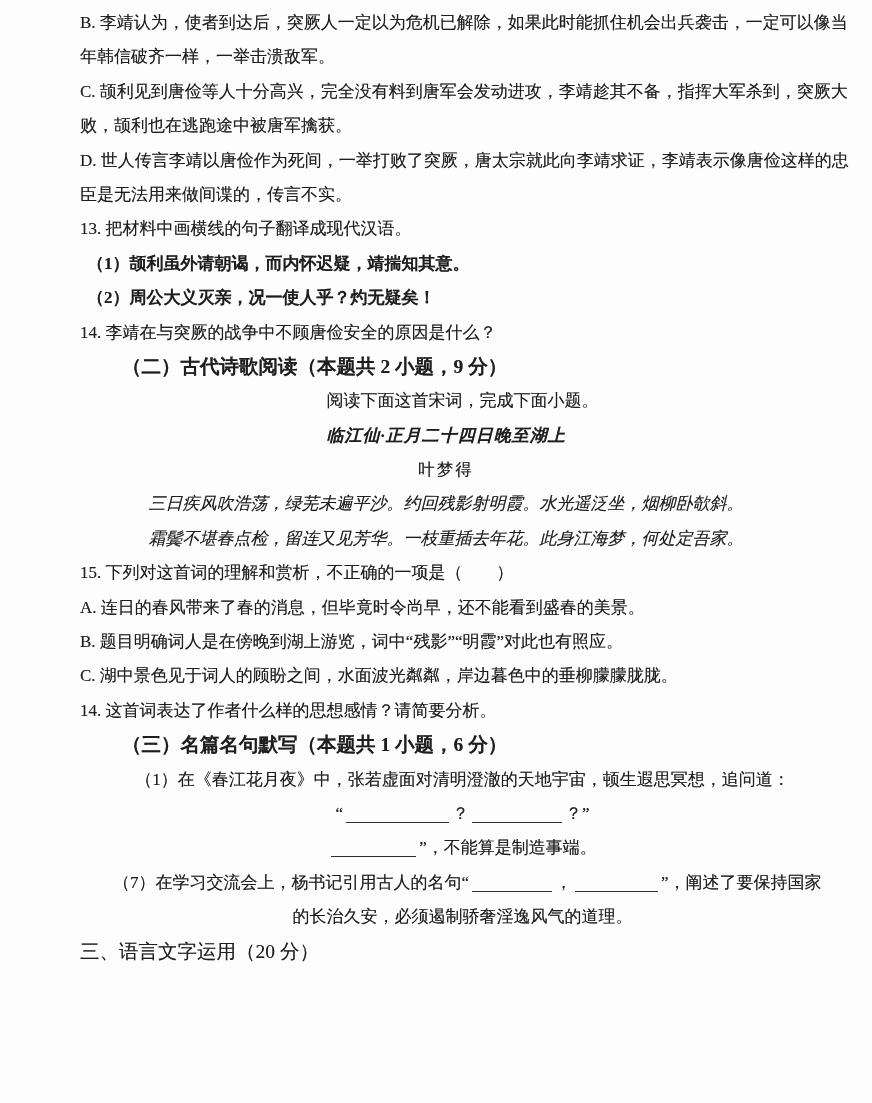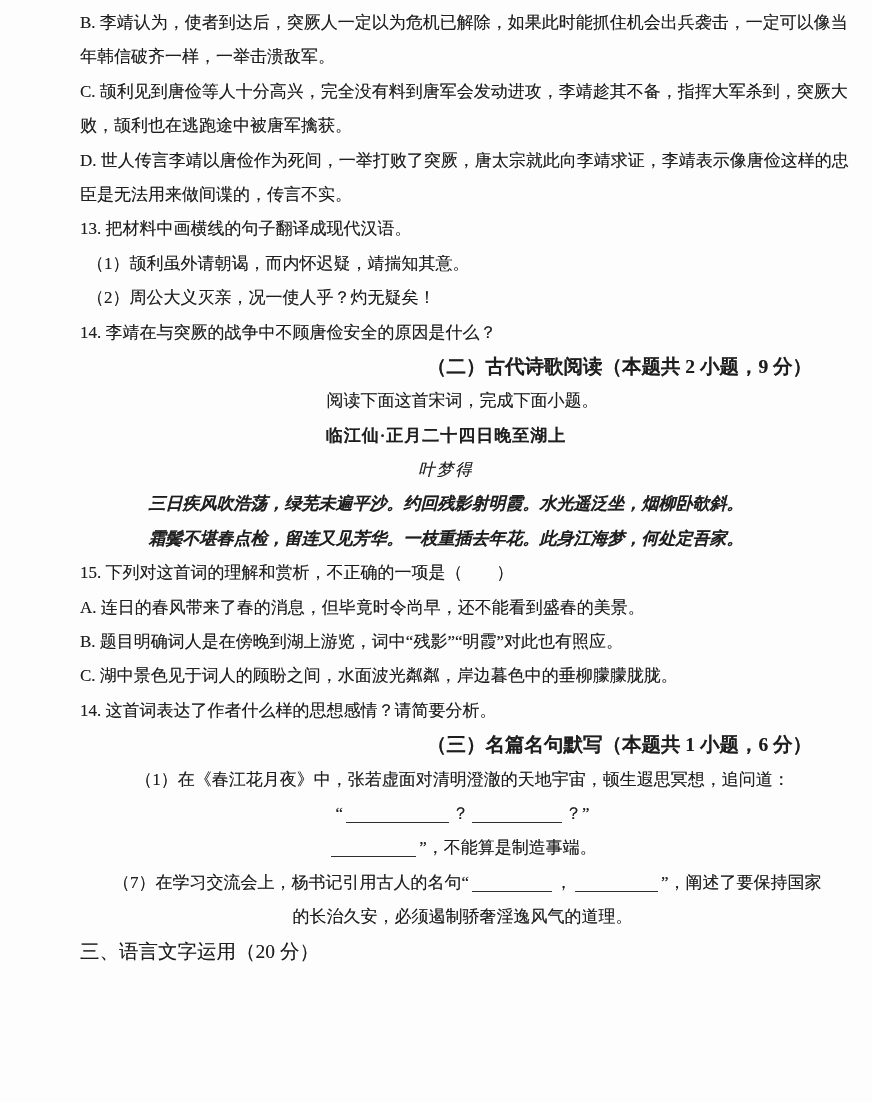--- a/index.html
+++ b/index.html
@@ -22,28 +22,28 @@
   .line {
     height: 34.4px;
     line-height: 34.4px;
     font-size: 17px;
     white-space: nowrap;
   }
   
   .k-para    { font-weight: normal; }
   .k-heading { font-weight: bold; font-size: 19.5px; }
   .k-heading2{ font-weight: normal; font-size: 19.5px; }
-  .k-title   { text-align: center; font-weight: bold; font-size: 17px; letter-spacing: 1px; }
-  .k-author  { text-align: center; font-style: italic; font-size: 16.5px; letter-spacing: 2px; }
-  .k-poem    { text-align: center; font-style: italic; font-size: 17px; font-weight: bold; }
+  .k-title   { text-align: center; font-weight: bold; font-style: italic; font-size: 17px; letter-spacing: 1px; }
+  .k-author  { text-align: center; font-size: 16.5px; letter-spacing: 2px; }
+  .k-poem    { text-align: center; font-style: italic; font-size: 17px; }
   
   .i-item  { padding-left: 0; }
-  .i-sub13 { padding-left: 7px; }
+  .i-sub13 { padding-left: 7px; font-weight: bold; }
   .i-read  { padding-left: 33px; text-align: center; }
-  .i-head  { padding-left: 42px; text-align: right; }
+  .i-head  { padding-left: 42px; }
   
   .blank {
     display: inline-block;
     height: 12px;
     border-bottom: 1.7px solid #2e2e2e;
     vertical-align: -4px;
     margin: 0 3px;
   }
 </style>
 </head>

